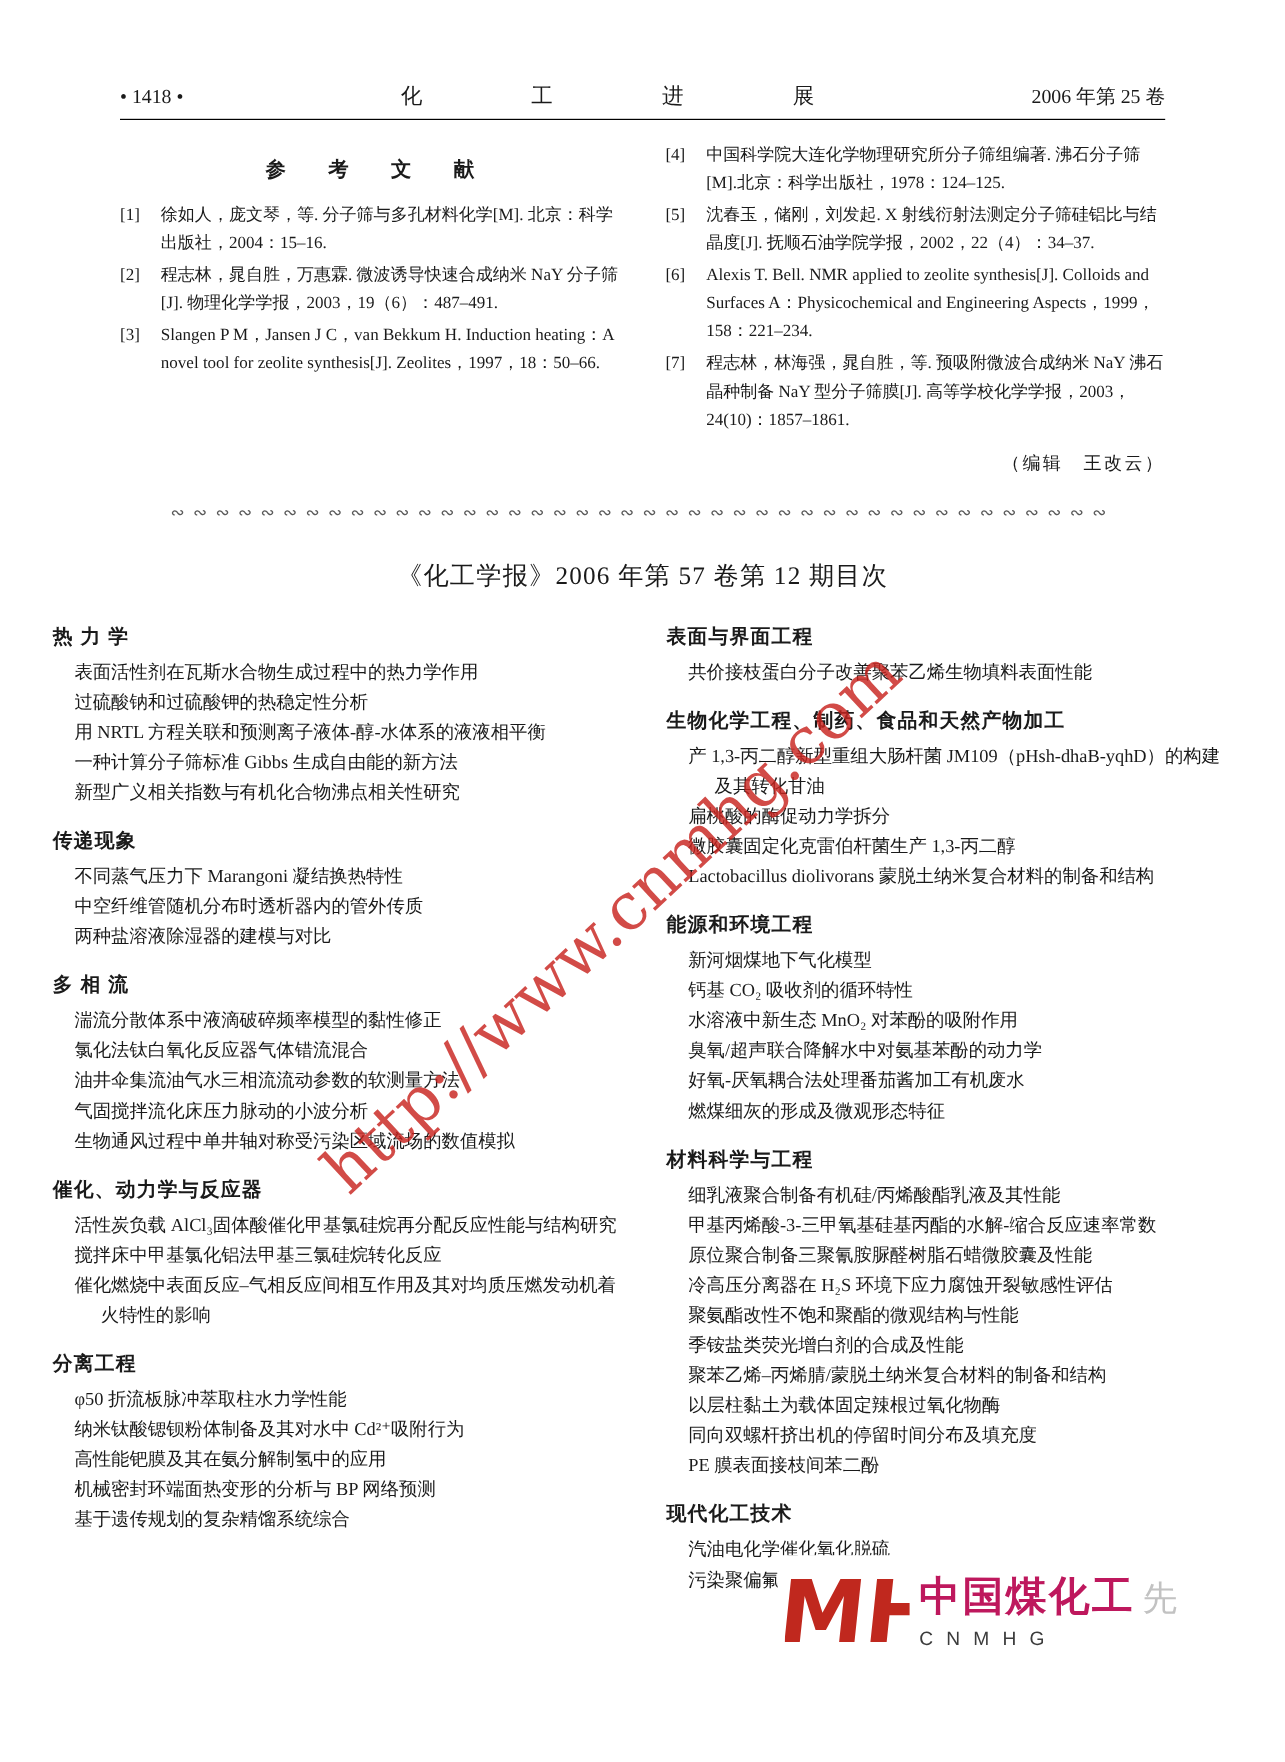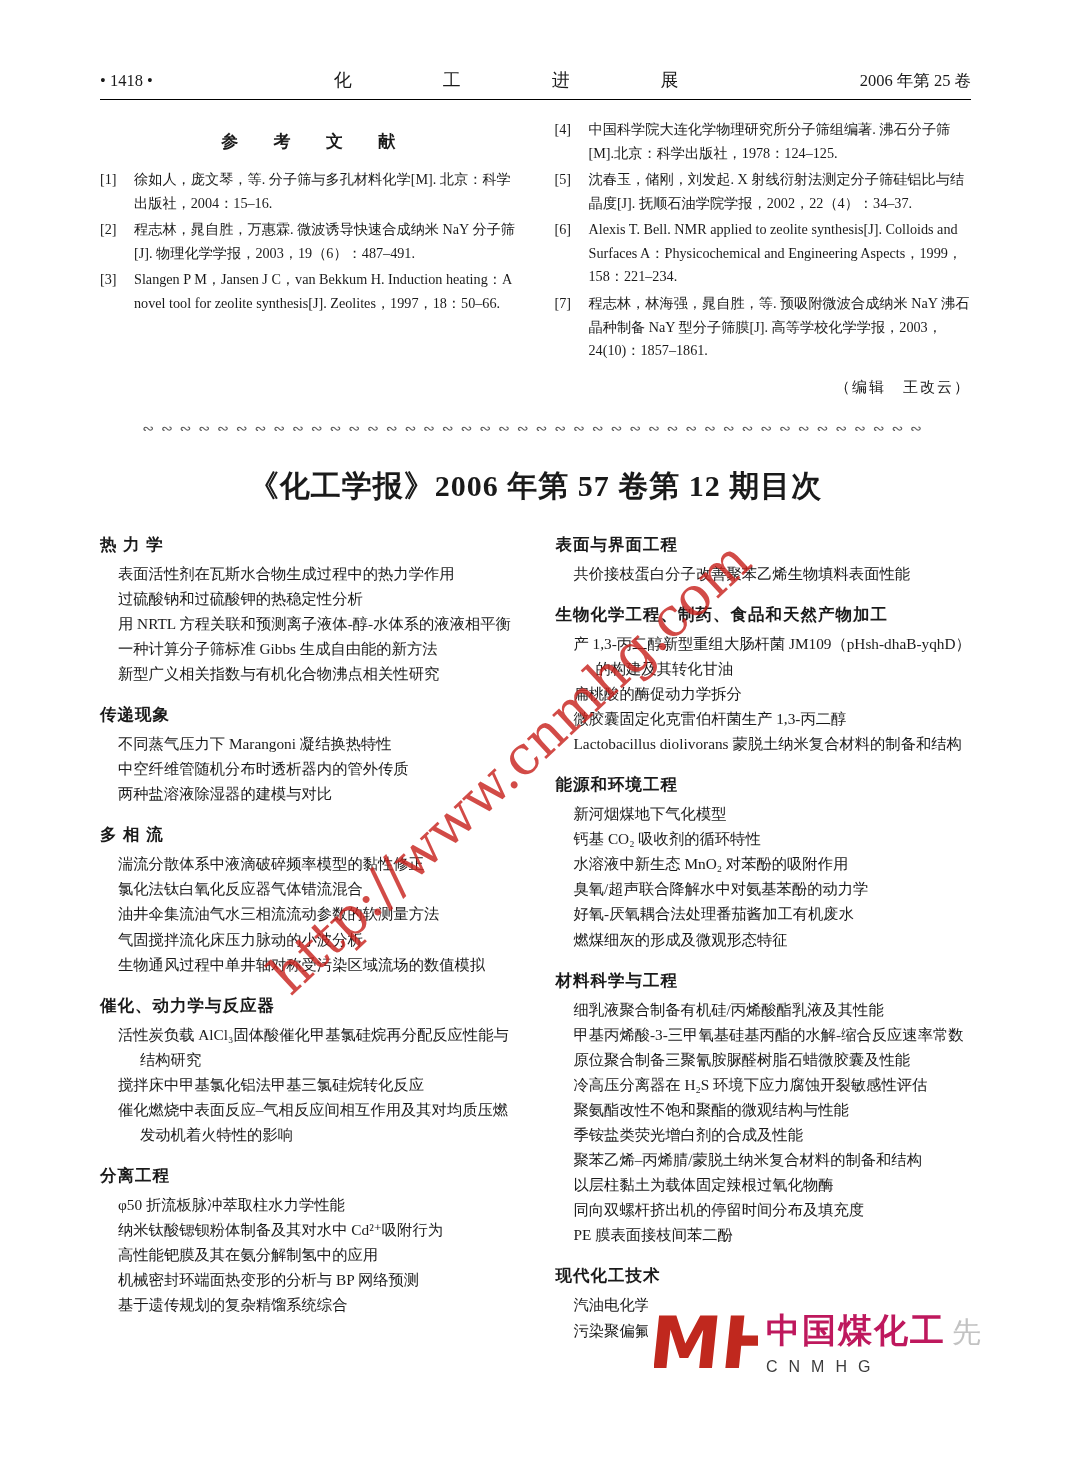--- a/index.html
+++ b/index.html
@@ -34,24 +34,24 @@
 
   
   .divider{
     margin:20px 100px 0 100px;text-align:center;color:#5a5a5a;
     font-size:14px;letter-spacing:7px;white-space:nowrap;overflow:hidden;
     font-family:"DejaVu Sans",sans-serif;
   }
 
   
   .toc-title{
-    text-align:center;font-size:30px;font-weight:bold;margin:30px 0 22px 0;
+    text-align:center;font-size:21px;font-weight:normal;margin:30px 0 22px 0;
     letter-spacing:1px;
   }
-  .toc{display:flex;gap:40px;margin:0 100px;font-size:15.3px;line-height:1.64;justify-content:center;}
+  .toc{display:flex;gap:40px;margin:0 44px;font-size:15.3px;line-height:1.64;justify-content:center;}
   .toc .col{flex:1;min-width:0;}
   .sec-h{
     font-size:16.5px;font-weight:bold;margin:15px 0 3px 0;
     font-family:"Liberation Sans","DejaVu Sans",sans-serif;letter-spacing:1px;
   }
   .sec-h:first-child{margin-top:2px;}
   .toc-item{padding-left:40px;text-indent:-22px;}
 
   
   .watermark{

